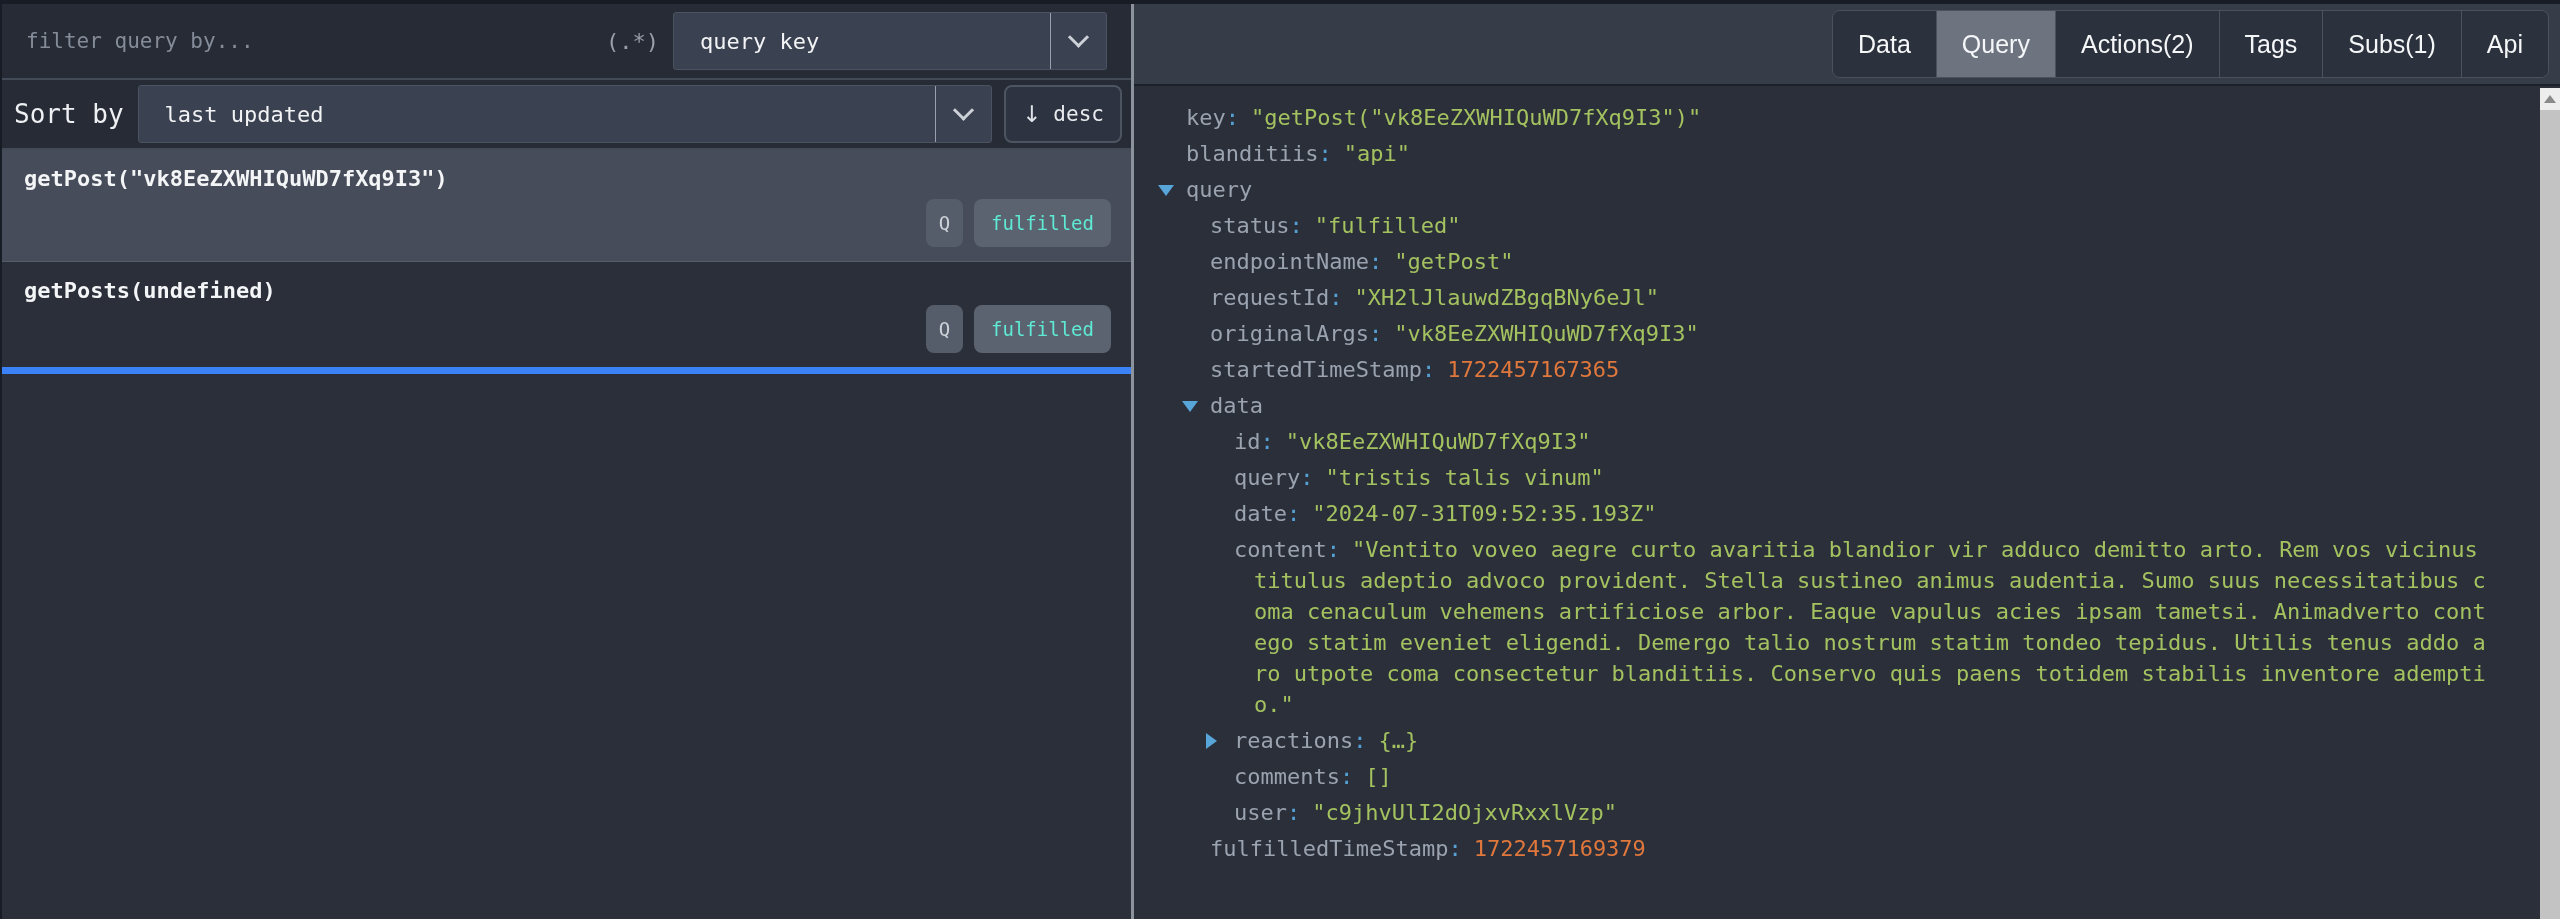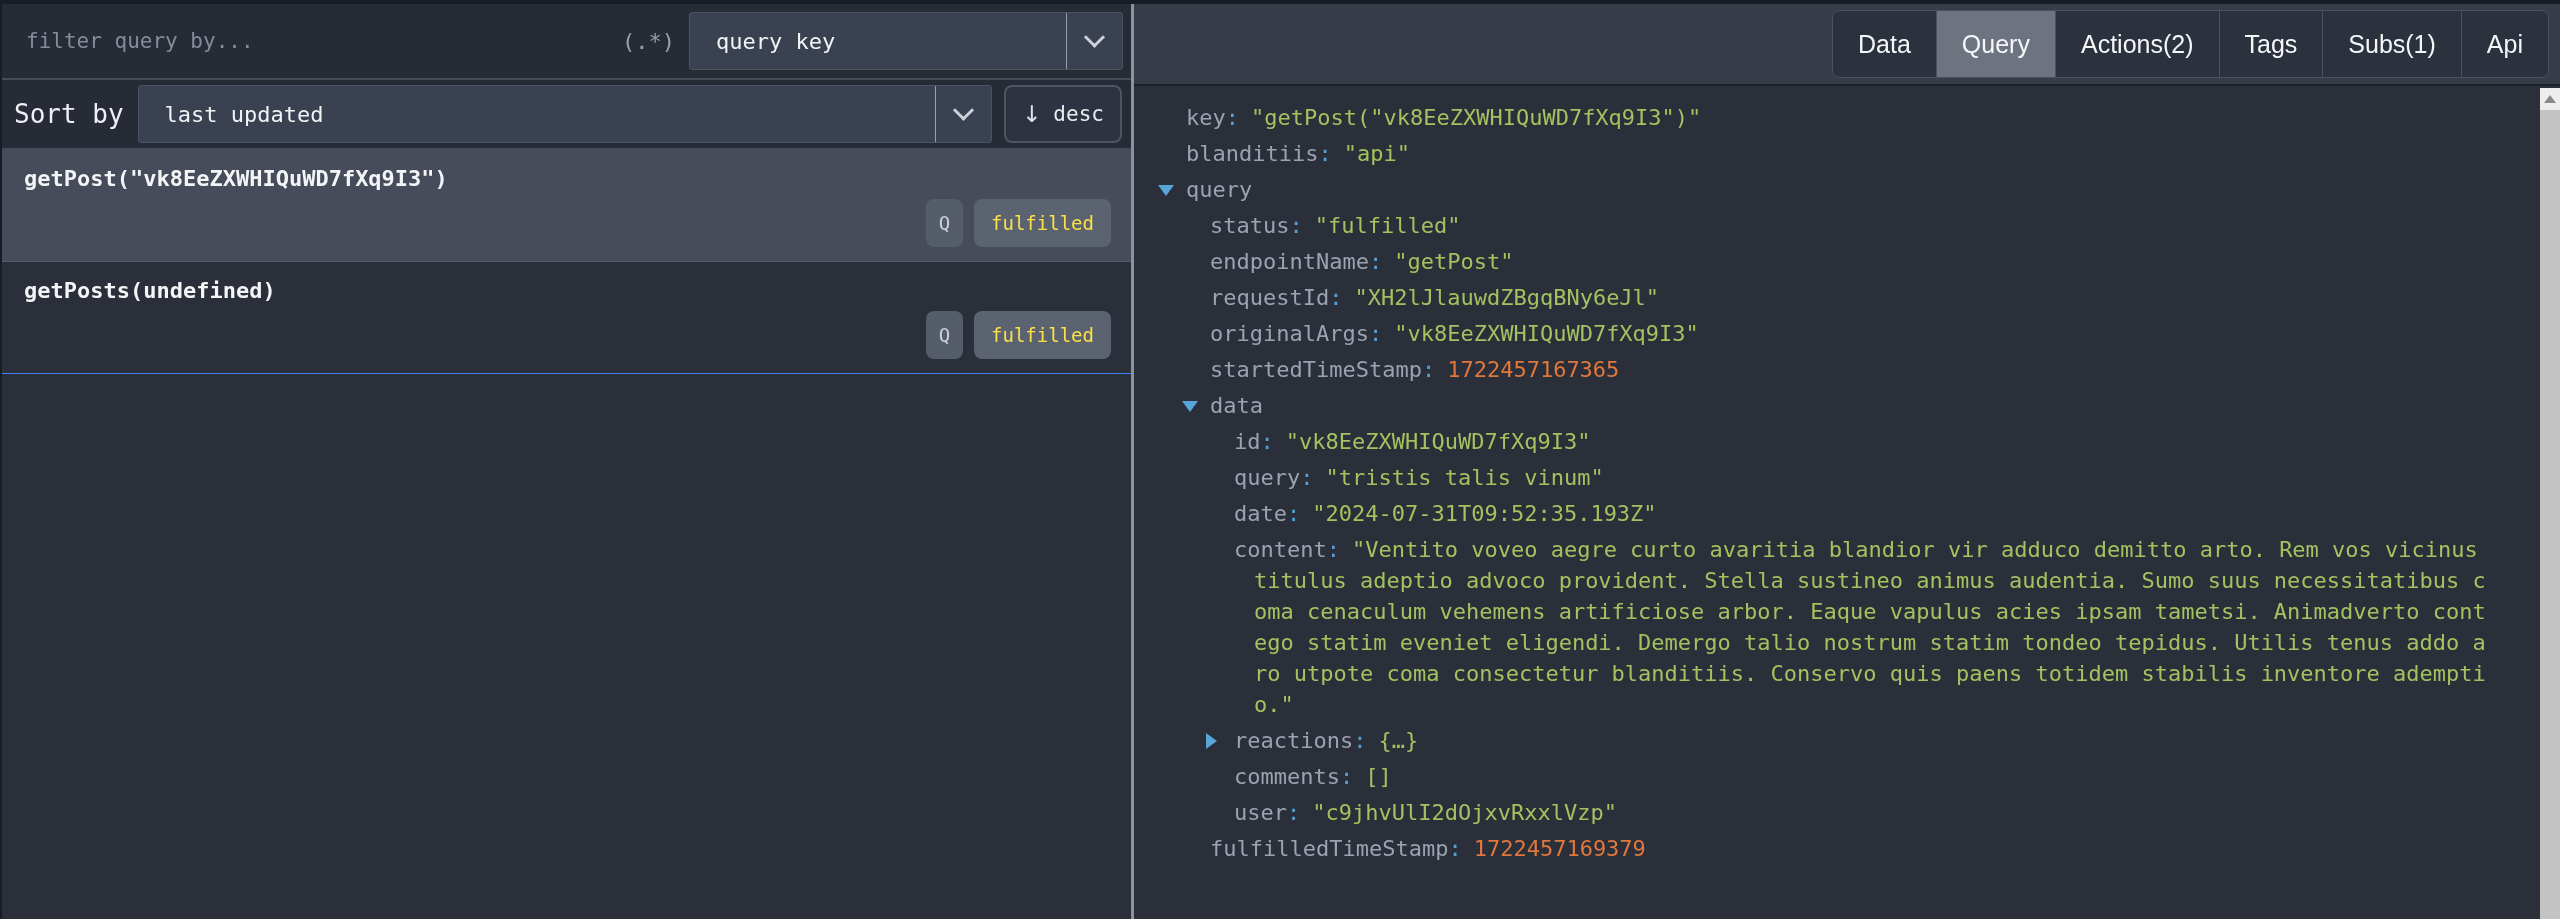--- a/index.html
+++ b/index.html
@@ -36,48 +36,48 @@
   .select-chev-zone {
     position: absolute; right: 0; top: 0; bottom: 0; width: 56px;
     display: flex; align-items: center; justify-content: center;
     border-left: 1px solid #9aa0ab;
   }
   .chevron {
     width: 15px; height: 15px;
     border-right: 3px solid #ccd0d7; border-bottom: 3px solid #ccd0d7;
     transform: rotate(45deg) translate(-3px,-3px);
   }
-  .filter-field-select { width: 434px; margin-right: 8px; text-align: right; }
+  .filter-field-select { width: 434px; margin-right: 24px; text-align: right; }
   .sort-bar { height: 70px; }
   .sort-label { font-size: 26px; color: #eef0f3; margin-left: 12px; white-space: nowrap; }
   .sort-select { flex: 1; margin: 0 12px 0 14px; }
   .desc-btn {
     height: 58px; min-width: 118px; margin-right: 9px;
     background: #2d3340; border: 2px solid #4d5462; border-radius: 8px;
     color: #e8eaee; display: flex; align-items: center; justify-content: center;
     gap: 12px; cursor: pointer;
     font-family: "DejaVu Sans Mono", monospace; font-size: 21px;
   }
   .desc-arrow { font-family: "DejaVu Sans", sans-serif; font-size: 23px; color: #dfe2e7; }
   .query-list { flex: 1; background: #2a2f3a; overflow: hidden; }
   .query-item {
     min-height: 112px; padding: 16px 20px 14px 22px;
     display: flex; flex-direction: column;
-    border-bottom: 1px solid #3b82f6;
+    border-bottom: 7px solid #3b82f6;
     cursor: pointer;
   }
   .query-item.selected { background: #464c59; border-bottom: 1px solid #565c68; }
   .qi-label { font-size: 22px; font-weight: 600; color: #f4f5f7; letter-spacing: 0; }
   .qi-badges { margin-top: auto; align-self: flex-end; display: flex; gap: 11px; }
   .badge {
     border-radius: 8px; font-size: 19px; height: 48px;
     display: inline-flex; align-items: center; justify-content: center;
   }
   .badge-q { width: 37px; background: #565d6a; color: #ced2d9; }
-  .badge-status { padding: 0 17px; background: #5c6370; color: #fde047; }
+  .badge-status { padding: 0 17px; background: #5c6370; color: #5eead4; }
 
   
   .divider { width: 3px; background: #8d939d; cursor: col-resize; }
 
   
   .right { flex: 1; position: relative; background: #2a2f3a; display: flex; flex-direction: column; }
   .tab-strip {
     height: 82px; background: #373d48; border-bottom: 2px solid #1c2029;
     display: flex; align-items: center; justify-content: flex-end;
     padding-right: 11px;

